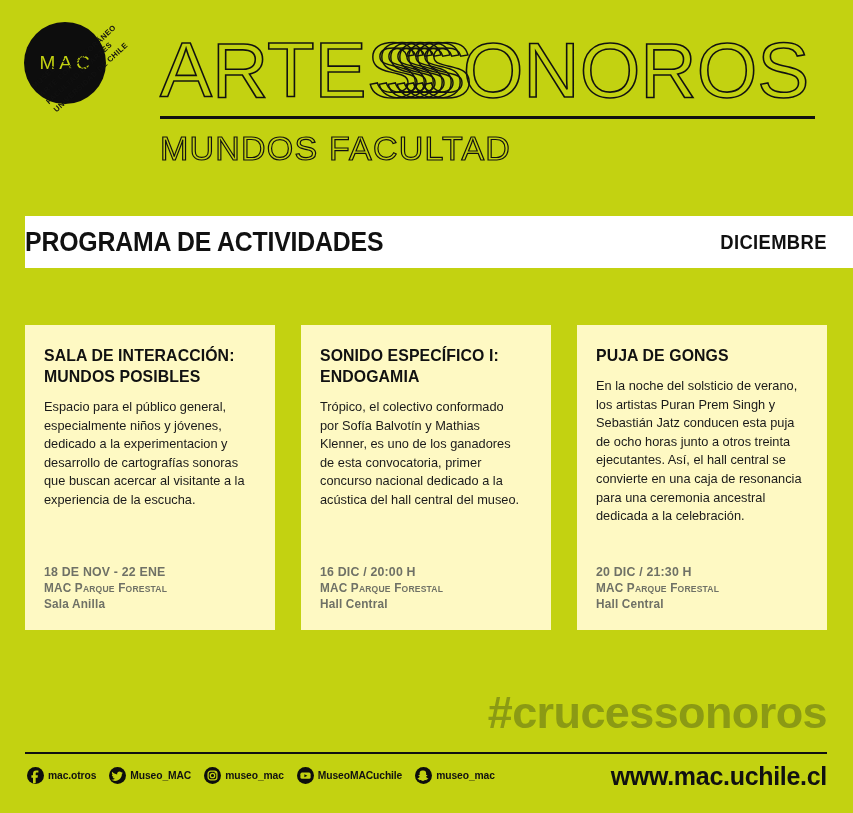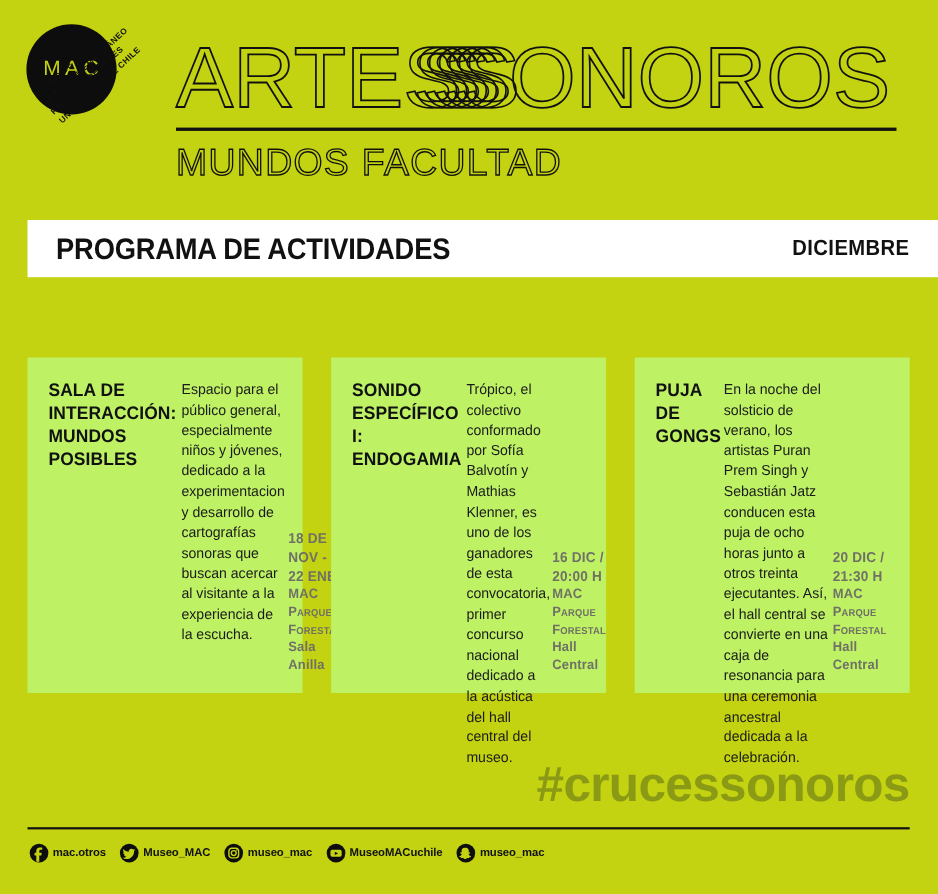--- a/index.html
+++ b/index.html
@@ -124,26 +124,26 @@
     color: transparent;
     -webkit-text-stroke: 1.2px #111;
     font-weight: 400;
   }
 
   
   .program-bar {
     position: absolute;
     left: 25px;
     right: 0;
-    top: 200px;
+    top: 216px;
     height: 52px;
     background: #ffffff;
     display: flex;
     align-items: center;
-    padding: 0 26px 0 26px;
+    padding: 0 26px 0 0;
     gap: 42px;
   }
   .program-title {
     font-size: 27px;
     font-weight: 700;
     letter-spacing: -0.2px;
     color: #111;
     transform: scaleX(0.92);
     transform-origin: left center;
   }
@@ -191,25 +191,25 @@
 
   
   .cards {
     position: absolute;
     left: 25px;
     top: 325px;
   }
   .card {
     position: absolute;
     top: 0;
-    background: #bef264;
+    background: #fef9c3;
     padding: 20px 19px 18px 19px;
     height: 305px;
     display: flex;
-    flex-direction: row;
+    flex-direction: column;
   }
   .card-1 { left: 0;   width: 250px; }
   .card-2 { left: 276px; width: 250px; }
   .card-3 { left: 552px; width: 250px; }
 
   .card-title {
     font-size: 16.5px;
     line-height: 21px;
     font-weight: 700;
     color: #111;
@@ -444,14 +444,15 @@
       <span class="social-icon">
         <svg width="17" height="17" viewBox="0 0 17 17" aria-hidden="true">
           <path fill="#c3d211" d="M8.5 3.6c1.7 0 2.7 1.3 2.7 2.9 0 .6-.1 1.1-.1 1.4.2.1.5.1.8 0 .4-.1.7.3.5.6-.3.6-1.1 1-1.4 1.1.1.4 1 1.6 2.1 1.8.3.1.3.5 0 .6-.5.2-1.2.3-1.4.4-.1.1-.1.4-.2.6-.1.2-.3.2-.5.2-.4-.1-.9-.2-1.5 0-.4.1-.8.7-1.6.7s-1.2-.6-1.6-.7c-.6-.2-1.1-.1-1.5 0-.2 0-.4 0-.5-.2-.1-.2-.1-.5-.2-.6-.2-.1-.9-.2-1.4-.4-.3-.1-.3-.5 0-.6 1.1-.2 2-1.4 2.1-1.8-.3-.1-1.1-.5-1.4-1.1-.2-.3.1-.7.5-.6.3.1.6.1.8 0 0-.3-.1-.8-.1-1.4 0-1.6 1-2.9 2.7-2.9z"></path>
         </svg>
       </span>
       <span class="social-handle">museo_mac</span>
     </div>
 
   </div>
 
+  <div class="site-url">www.mac.uchile.cl</div>
 
 </div>
 
 </body></html>

